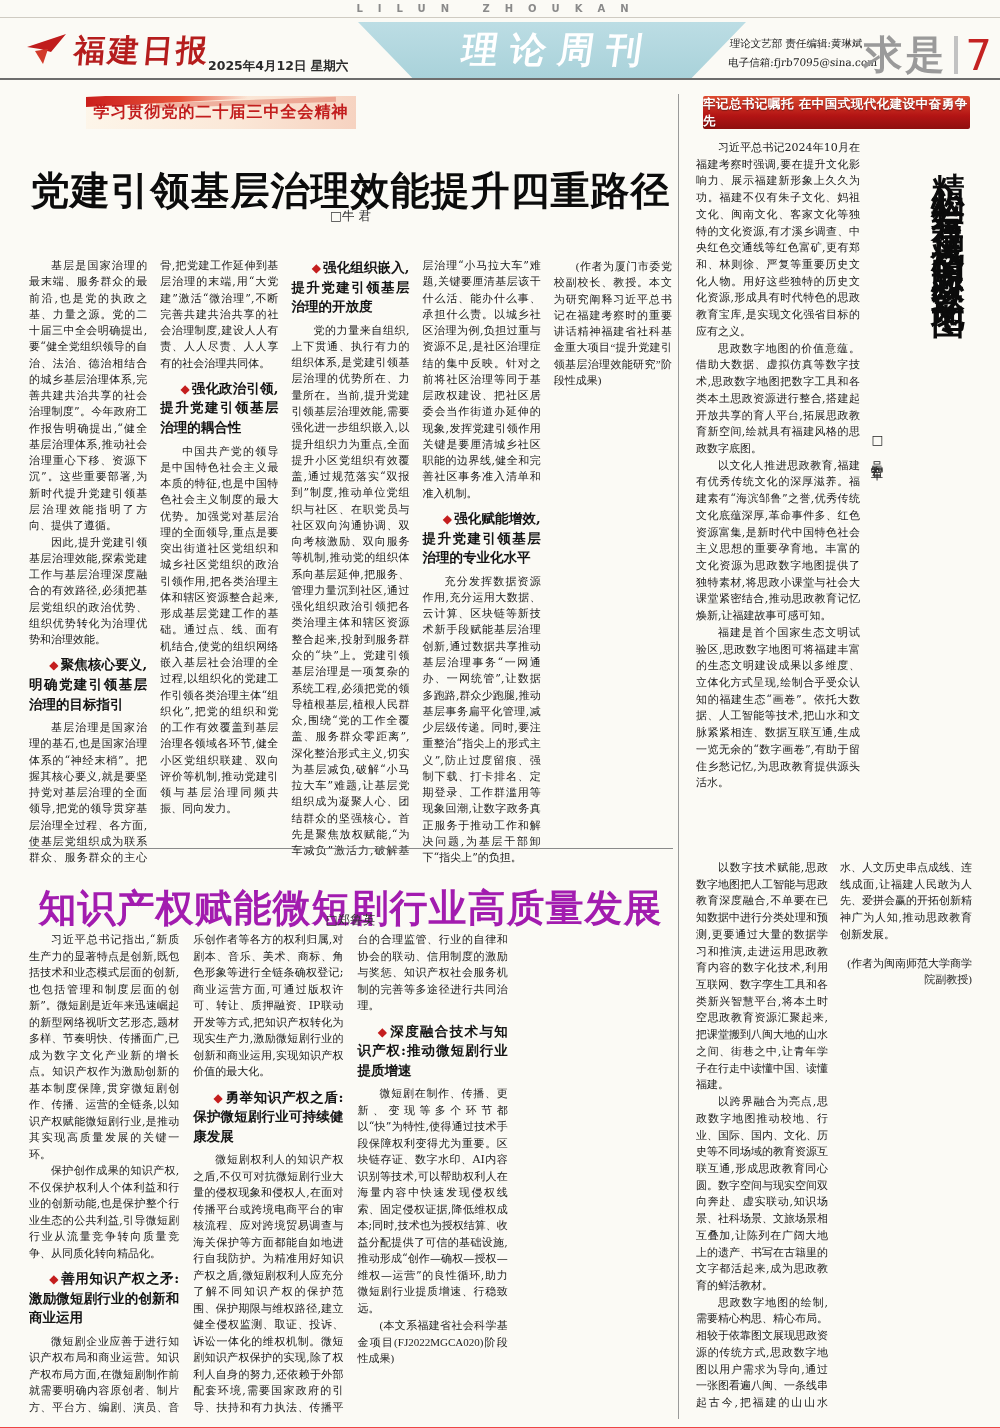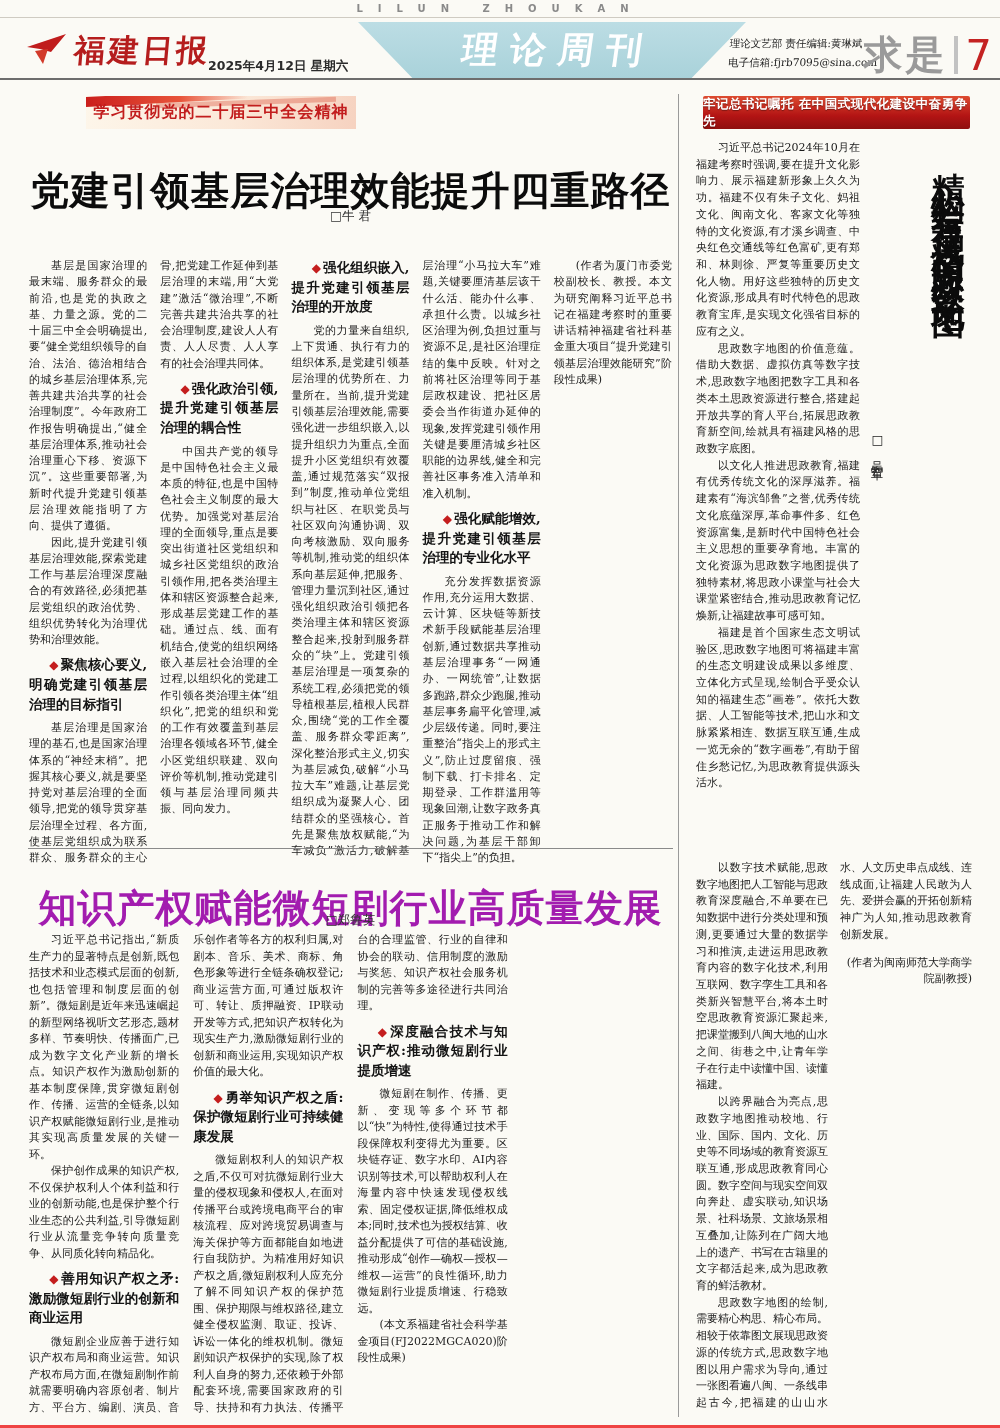--- a/index.html
+++ b/index.html
@@ -1,18 +1,18 @@
 <!DOCTYPE html>
 <html><head>
 <meta charset="utf-8">
 <style>
   html,body{margin:0;padding:0;}
   .page{position:relative;width:1000px;height:1428px;background:#fbfaf5;overflow:hidden;
         font-family:"DejaVu Serif","Liberation Serif",serif;color:#1a1a1a;
-        border-bottom:3px solid #ef4444;box-sizing:border-box;}
+        border-bottom:1px solid #ef4444;box-sizing:border-box;}
   
   .top-label{position:absolute;top:3px;left:0;right:0;text-align:center;
              font-family:"DejaVu Sans","Liberation Sans",sans-serif;
              font-size:10px;letter-spacing:15px;color:#8a8a8a;font-weight:bold;}
   .mast{position:absolute;top:17px;left:0;right:0;height:60px;
         border-top:1px solid #cfcbc2;border-bottom:2px solid #6d6d6d;}
   .logo{position:absolute;left:26px;top:12px;display:flex;align-items:center;}
   .logo-mark{margin-right:6px;}
   .paper-name{font-size:31px;font-weight:bold;color:#b51d1d;letter-spacing:3px;
               transform:skewX(-5deg);font-family:"DejaVu Serif",serif;}
@@ -77,21 +77,21 @@
   .a3byline{position:absolute;left:8px;top:292px;writing-mode:vertical-rl;
             font-size:12.5px;color:#222;letter-spacing:4px;}
   .title3{writing-mode:vertical-rl;font-family:"DejaVu Serif","Liberation Serif",serif;
           font-weight:900;font-size:33px;letter-spacing:9px;color:#0b0b0b;
           margin-right:2px;padding-top:6px;}
   .a3bottom{position:absolute;top:768px;left:8px;right:0;bottom:2px;
             column-count:2;column-gap:12px;column-fill:auto;
             font-size:11px;line-height:1.52;text-align:justify;overflow:hidden;}
   
   .para,.note{margin:0;text-indent:2em;}
-  .note{color:#222;}
+  .note{color:#222;font-family:Liberation Serif, serif;}
   .note-right{margin:11px 0 0;text-indent:0;text-align:right;}
   .sub{font-size:13.5px;font-weight:bold;line-height:1.45;margin:7px 0 6px;
        text-indent:1.5em;color:#141414;break-inside:avoid;}
   .sub .mark{color:#c41e1e;margin-right:2px;font-size:12px;}
 </style>
 </head>
 <body>
 
 <div class="page">
 

